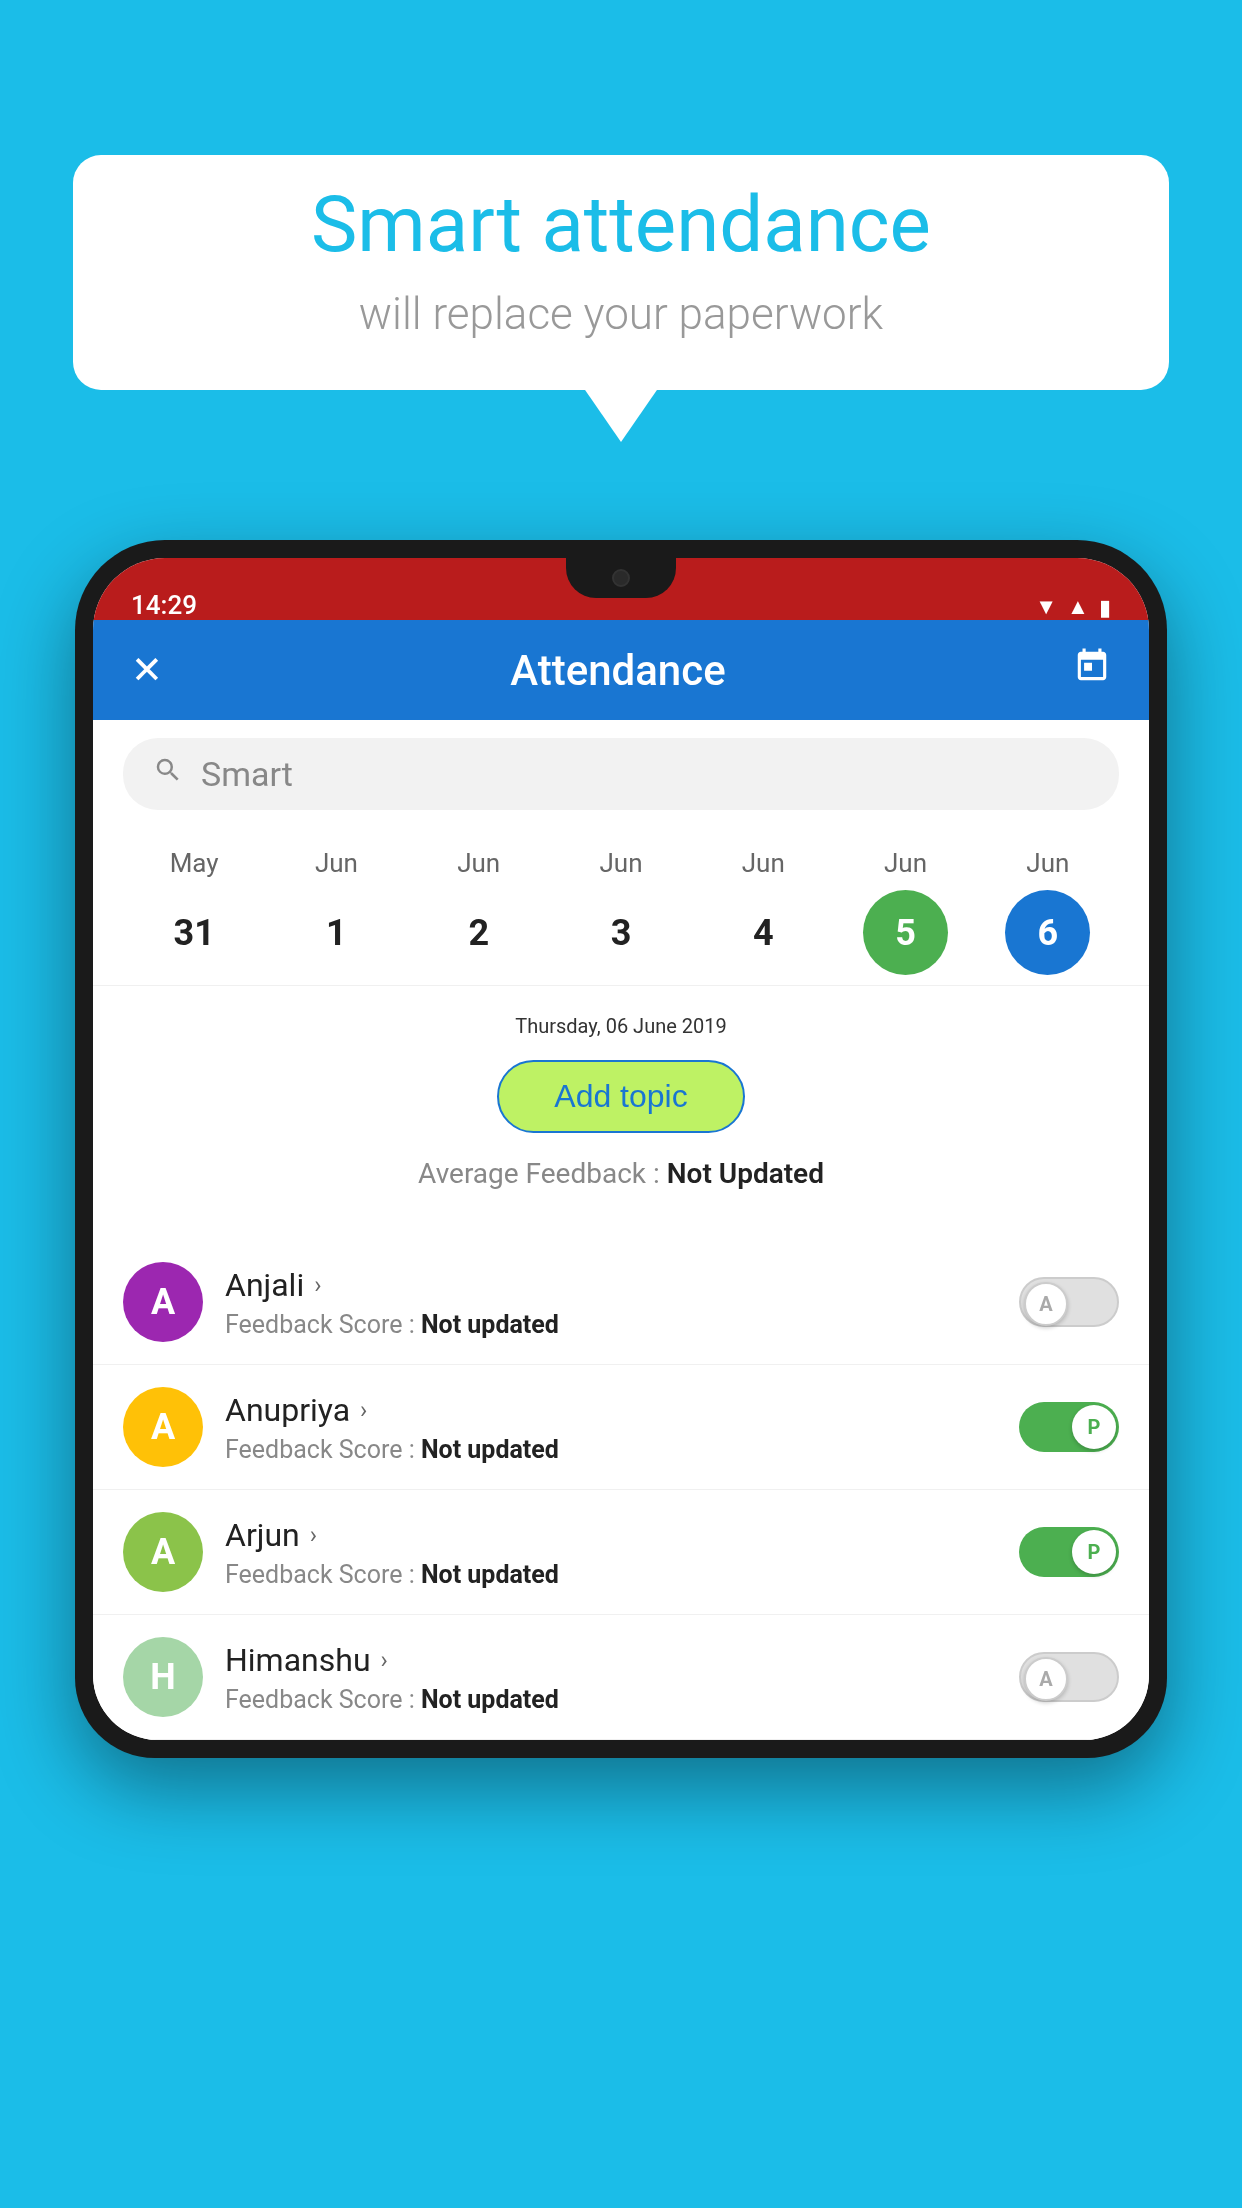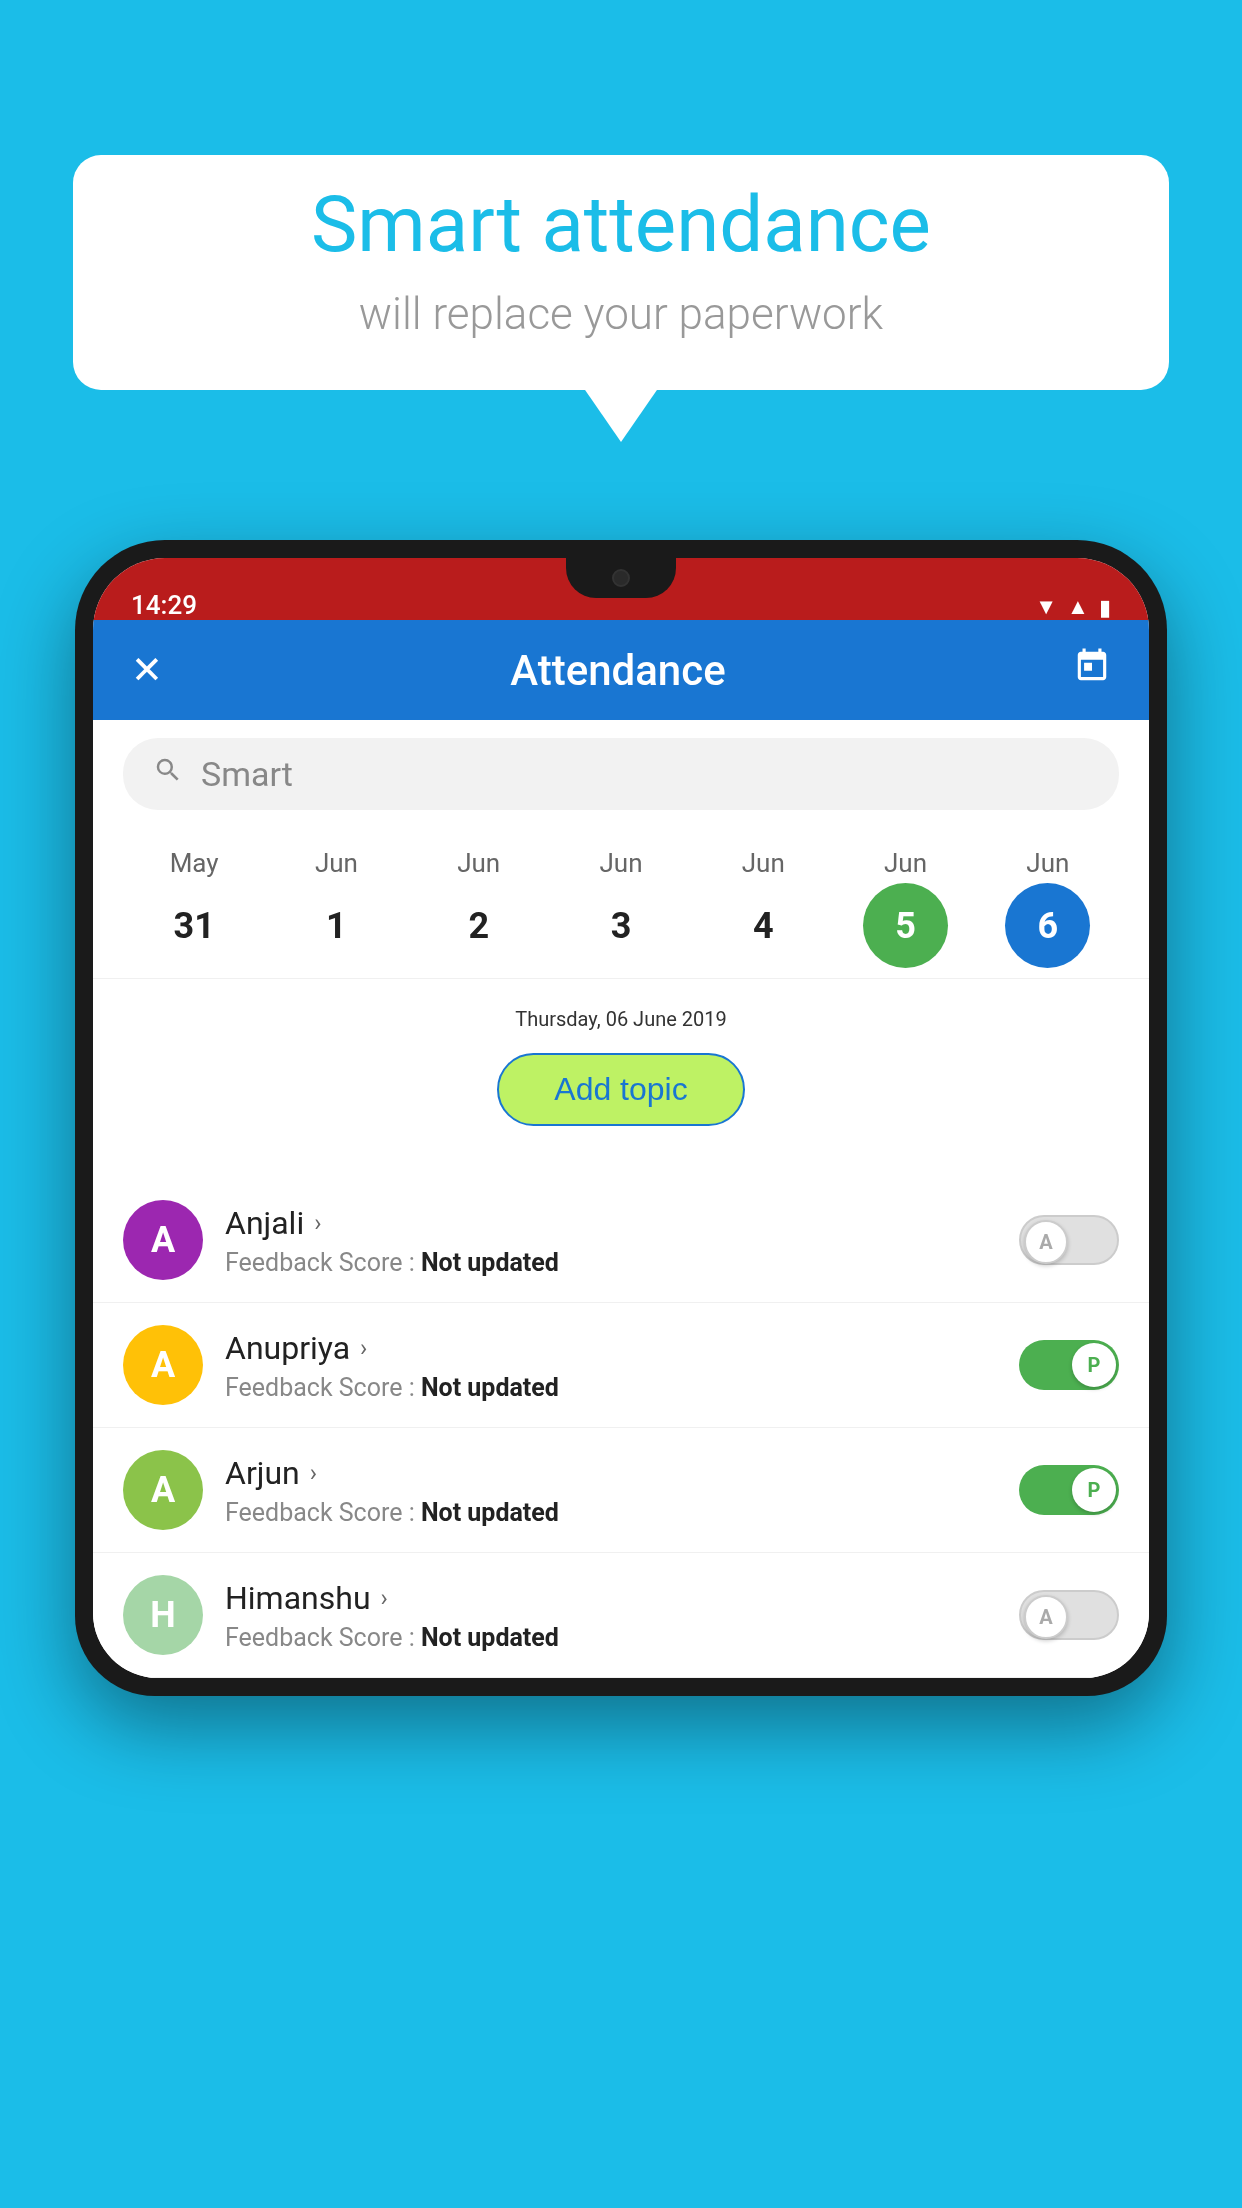--- a/index.html
+++ b/index.html
@@ -171,21 +171,21 @@
       padding: 20px 30px 10px;
       display: flex;
       justify-content: space-around;
       align-items: center;
       border-bottom: 1px solid #f0f0f0;
     }
     .calendar-day {
       display: flex;
       flex-direction: column;
       align-items: center;
-      gap: 5px;
+      gap: 12px;
     }
     .cal-month {
       font-size: 26px;
       color: #666;
       font-weight: 400;
     }
     .cal-date {
       font-size: 36px;
       font-weight: 700;
       color: #222;
@@ -404,20 +404,23 @@
           </div>
           <div class="calendar-day">
             <div class="cal-month">Jun</div>
             <div class="cal-date selected">6</div>
           </div>
         </div>
 
       <div class="content-area">
         <div class="selected-date-text">Thursday, 06 June 2019</div>
         <button class="add-topic-btn">Add topic</button>
+        <div class="avg-feedback">
+          <span>Average Feedback :</span> <strong>Not Updated</strong>
+        </div>
       </div>
 
       <div class="student-list" id="student-list">
       <div class="student-item">
             <div class="student-avatar" style="background-color: rgb(156, 39, 176);">A</div>
             <div class="student-info">
               <div class="student-name">Anjali <span class="chevron">›</span></div>
               <div class="student-feedback">Feedback Score : <strong>Not updated</strong></div>
             </div>
             <div class="toggle-wrapper">

